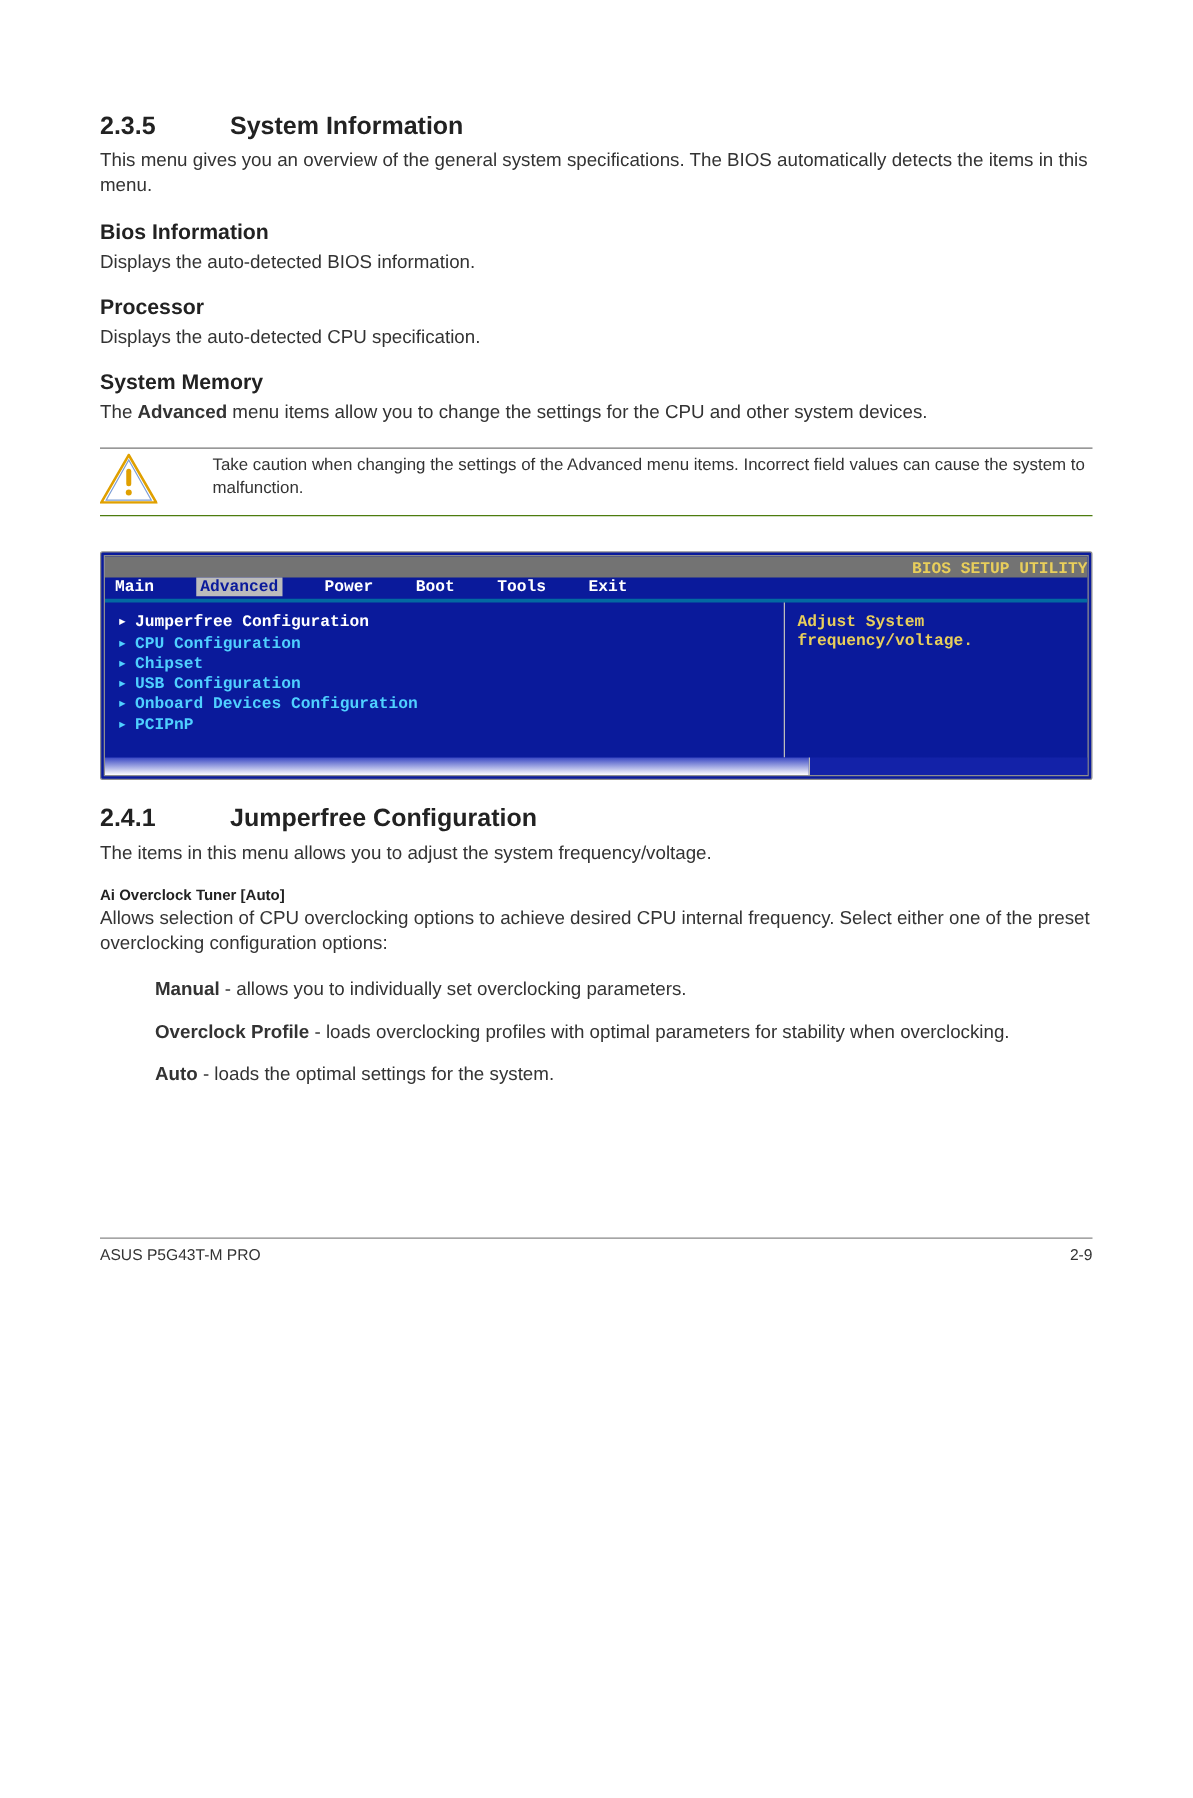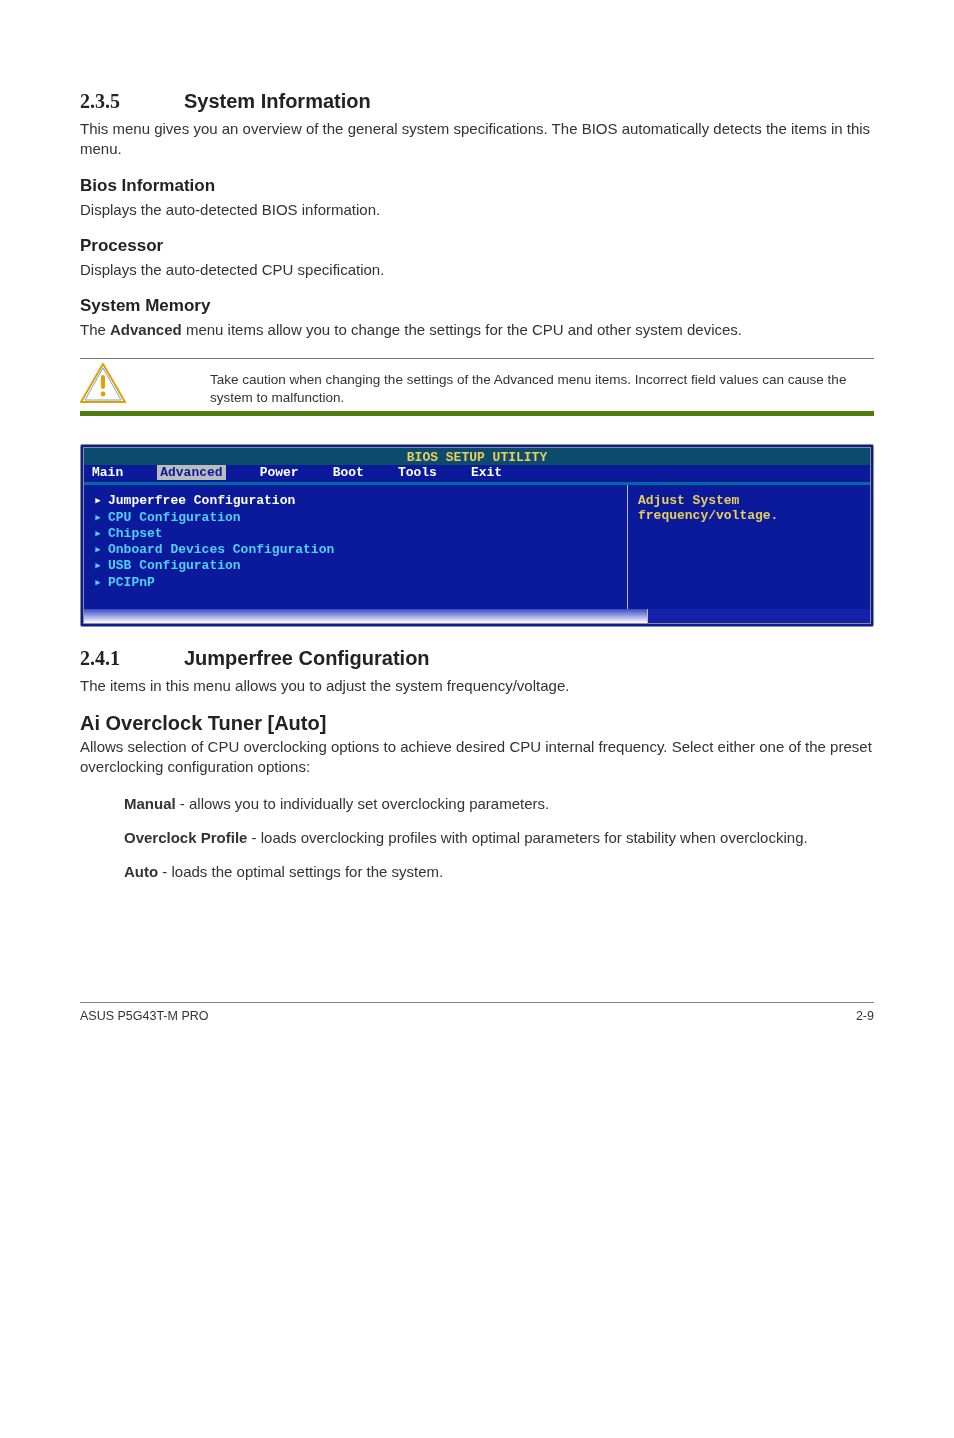--- a/index.html
+++ b/index.html
@@ -11,56 +11,55 @@
     width: 954px;
   }
   .page {
     padding: 90px 80px 0 80px;
     box-sizing: border-box;
     min-height: 1360px;
     position: relative;
   }
   
   .h2 { font-size: 20px; font-weight: bold; margin: 0 0 6px 0; }
-  .h2 .num { display:inline-block; width:104px;font-family:Liberation Serif, serif; }
+  .h2 .num { display:inline-block; width:104px; }
   .h1 { font-size: 28px; font-weight: bold; margin: 24px 0 10px 0; }
   .h1 .num { display:inline-block; width:104px; }
   .para { font-size: 15px; line-height: 1.35; margin: 0 0 16px 0; color:#333; }
   .subhead { font-size: 17px; font-weight: bold; margin: 6px 0 4px 0; }
-  .subhead2 { font-size: 20px; font-weight: bold; margin: 6px 0 2px 0; }
+  .subhead2 { font-size: 12px; font-weight: bold; margin: 6px 0 2px 0; }
   .small { font-size: 13.5px; line-height: 1.35; color:#333; }
   
   .caution {
     border-top: 1px solid #777;
-    border-bottom: 5px solid #4d7c0f;
+    border-bottom: 1px solid #4d7c0f;
     margin: 18px 0 28px 0;
     padding: 4px 0 4px 0;
     display: flex;
-    align-items: flex-end;
-    gap: 40px;
+    align-items: flex-start;
   }
   .caution .icon-wrap { width: 90px; flex: 0 0 90px; }
   .caution .txt { flex: 1; }
   .caution-icon { width:46px; height:40px; }
   
   .bios {
     border: 4px double #8e8e8e;
     border-radius: 2px;
     background: #0a1a9b;
     color: #fff;
     font-family: "Courier New", monospace;
     font-size: 13px;
     margin: 0 auto 20px auto;
     position: relative;
     overflow: hidden;
   }
   .bios-title {
-    background: #0c4a6e;
+    background: #737373;
     color: #e8ce5b;
-    text-align: center;
+    text-align: right;
     padding: 2px 0 0 0;
     font-weight: bold;
     font-size: 13px;
   }
   .bios-menubar {
     display: flex;
     padding: 0 8px 2px 8px;
     color: #fff;
     font-weight: bold;
   }
@@ -151,22 +150,22 @@
       <span>Power</span>
       <span>Boot</span>
       <span>Tools</span>
       <span>Exit</span>
     </div>
     <div class="bios-body">
       <div class="bios-left">
         <div class="menu-line sel"><span class="arrow">▸</span><span>Jumperfree Configuration</span></div>
         <div class="menu-line"><span class="arrow">▸</span><span>CPU Configuration</span></div>
         <div class="menu-line"><span class="arrow">▸</span><span>Chipset</span></div>
+        <div class="menu-line"><span class="arrow">▸</span><span>USB Configuration</span></div>
         <div class="menu-line"><span class="arrow">▸</span><span>Onboard Devices Configuration</span></div>
-        <div class="menu-line"><span class="arrow">▸</span><span>USB Configuration</span></div>
         <div class="menu-line"><span class="arrow">▸</span><span>PCIPnP</span></div>
       </div>
       <div class="bios-right">
         <div>Adjust System</div>
         <div>frequency/voltage.</div>
       </div>
     </div>
     <div style="display:flex;">
       <div class="bios-grad" style="flex:1;"></div>
       <div class="bios-grad-right" style="width:222px; flex:0 0 222px; border-left:1px solid #bcbcbc;"></div>

